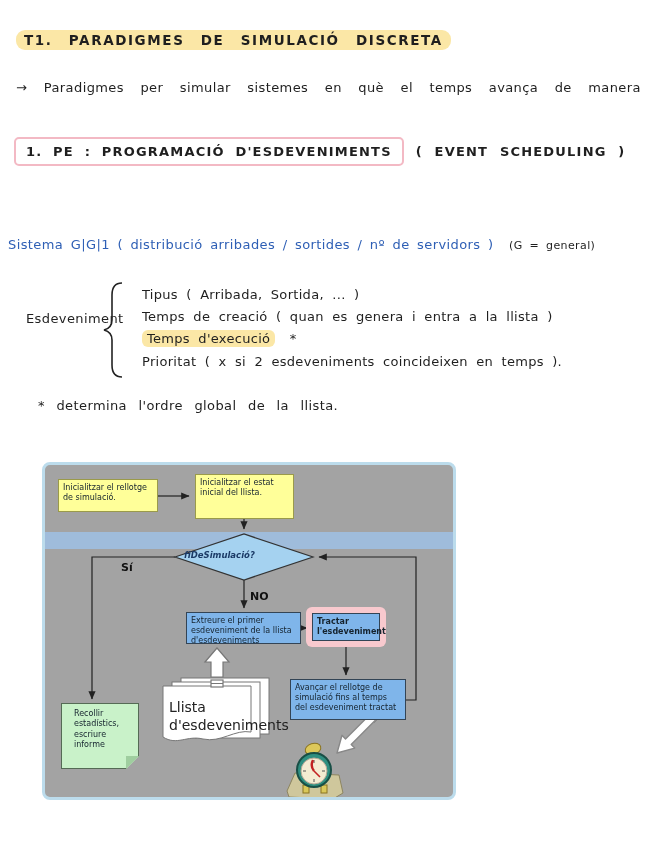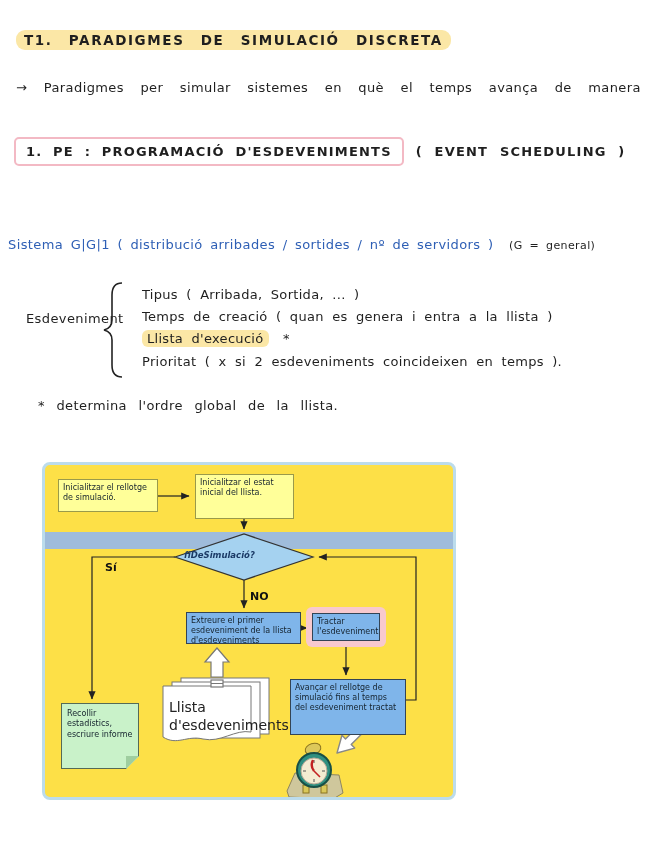--- a/index.html
+++ b/index.html
@@ -21,28 +21,28 @@
   .hl-inline{background:var(--highlight-yellow,#fbe7a6);padding:1px 5px;border-radius:6px;}
   .hw-blue{color:var(--ink-blue,#2e5fb5);}
   .pe-row{display:flex;align-items:center;gap:12px;}
   .pe-box{border:2px solid var(--pink-border,#f3b9c4);border-radius:5px;padding:5px 10px;
           font-size:13px;font-weight:600;letter-spacing:1.2px;word-spacing:5px;white-space:nowrap;}
   .pe-suffix{font-size:13px;font-weight:600;letter-spacing:1.2px;word-spacing:6px;white-space:nowrap;}
   .ev-item{font-size:13px;letter-spacing:.3px;word-spacing:4px;white-space:nowrap;}
   .brace-svg{overflow:visible;}
   
   #fc-frame{left:42px;top:462px;width:414px;height:338px;box-sizing:border-box;
-            border:3px solid var(--fc-frame,#bcdcec);border-radius:8px;background:#fde047;}
+            border:3px solid var(--fc-frame,#bcdcec);border-radius:8px;background:#a3a3a3;}
   .fc-node{position:absolute;box-sizing:border-box;font-size:8px;line-height:1.25;
            padding:3px 4px;color:#15232e;}
   .fc-yellow{background:var(--fc-yellow,#ffff99);border:1px solid var(--fc-yellow-border,#9a9a4a);}
   .fc-blue{background:var(--fc-blue,#7fb5ea);border:1px solid var(--fc-blue-border,#334455);}
   .fc-glow{background:var(--fc-pink-glow,#f8c9ce);border-radius:6px;}
   .fc-note{background:var(--fc-green,#c9f2c9);border:1px solid #556b55;font-size:8px;line-height:1.3;
-           padding:5px 5px;clip-path:polygon(0 0,100% 0,100% calc(100% - 13px),calc(100% - 13px) 100%,0 100%);}
+           padding:5px 12px;clip-path:polygon(0 0,100% 0,100% calc(100% - 13px),calc(100% - 13px) 100%,0 100%);}
   .fc-note-fold{width:13px;height:13px;background:#9fce9f;
                 clip-path:polygon(0 0,100% 0,0 100%);}
   .fc-decision-label{font-size:8.5px;font-weight:700;font-style:italic;color:#1b3a66;text-align:left;}
   .fc-branch{font-size:11px;font-weight:700;color:#111;}
   .fc-doclabel{font-size:14px;line-height:1.3;color:#222;}
 </style>
 </head>
 <body>
 
 <div id="page">
@@ -67,21 +67,21 @@
     <span style="font-size:11px;margin-left:8px;">(G = general)</span>
   </div>
 
   <div class="abs hw" style="left:26px;top:311px;">Esdeveniment</div>
   <svg class="abs brace-svg" style="left:102px;top:282px;" width="24" height="96" viewBox="0 0 24 96">
     <path d="M20 1 Q10 1 10 13 V38 Q10 46 2 48 Q10 50 10 58 V83 Q10 95 20 95" fill="none" stroke="#222" stroke-width="1.6"></path>
   </svg>
   <div class="abs ev-item" style="left:142px;top:287px;">Tipus ( Arribada, Sortida, ... )</div>
   <div class="abs ev-item" style="left:142px;top:309px;">Temps de creació ( quan es genera i entra a la llista )</div>
   <div class="abs ev-item" style="left:142px;top:331px;">
-    <span class="hl-inline">Llista d'execució</span>
+    <span class="hl-inline">Temps d'execució</span>
     <span style="margin-left:6px;">*</span>
   </div>
   <div class="abs ev-item" style="left:142px;top:354px;">Prioritat ( x si 2 esdeveniments coincideixen en temps ).</div>
 
   <div class="abs hw" style="left:38px;top:398px;word-spacing:7px;">* determina l'ordre global de la llista.</div>
 
   <div class="abs" id="fc-frame">
 
     <svg class="abs" style="left:0;top:0;" width="408" height="332" viewBox="0 0 408 332">
       <defs>
@@ -134,31 +134,31 @@
         <path d="M31 32 L37 38" stroke="#c22222" stroke-width="1.6" fill="none"></path>
       </g>
     </svg>
 
     <div class="fc-node fc-yellow" style="left:13px;top:14px;width:100px;height:33px;">Inicialitzar el rellotge de simulació.</div>
 
     <div class="fc-node fc-yellow" style="left:150px;top:9px;width:99px;height:45px;">Inicialitzar el estat inicial del llista.</div>
 
     <div class="abs fc-decision-label" style="left:139px;top:85px;width:120px;">fiDeSimulació?</div>
 
-    <div class="abs fc-branch" style="left:60px;top:96px;">Sí</div>
+    <div class="abs fc-branch" style="left:76px;top:96px;">Sí</div>
 
     <div class="abs fc-branch" style="left:205px;top:125px;">NO</div>
 
     <div class="fc-node fc-blue" style="left:141px;top:147px;width:115px;height:32px;">Extreure el primer esdeveniment de la llista d'esdeveniments</div>
 
     <div class="abs fc-glow" style="left:261px;top:142px;width:80px;height:40px;">
-      <div class="fc-node fc-blue" style="left:6px;top:6px;width:68px;height:28px;">Tractar l'esdeveniment</div>
+      <div class="fc-node fc-blue" style="left:6px;top:6px;width:68px;height:28px;font-weight:bold;">Tractar l'esdeveniment</div>
     </div>
 
-    <div class="fc-node fc-blue" style="left:245px;top:214px;width:116px;height:56px;">Avançar el rellotge de simulació fins al temps del esdeveniment tractat</div>
+    <div class="fc-node fc-blue" style="left:245px;top:214px;width:116px;height:41px;">Avançar el rellotge de simulació fins al temps del esdeveniment tractat</div>
 
     <div class="fc-node fc-note" style="left:16px;top:238px;width:78px;height:66px;">Recollir estadístics, escriure informe</div>
     <div class="abs fc-note-fold" style="left:81px;top:291px;"></div>
 
     <div class="abs fc-doclabel" style="left:124px;top:233px;width:70px;">Llista d'esdeveniments</div>
   </div>
 
 </div>
 
 </body></html>

